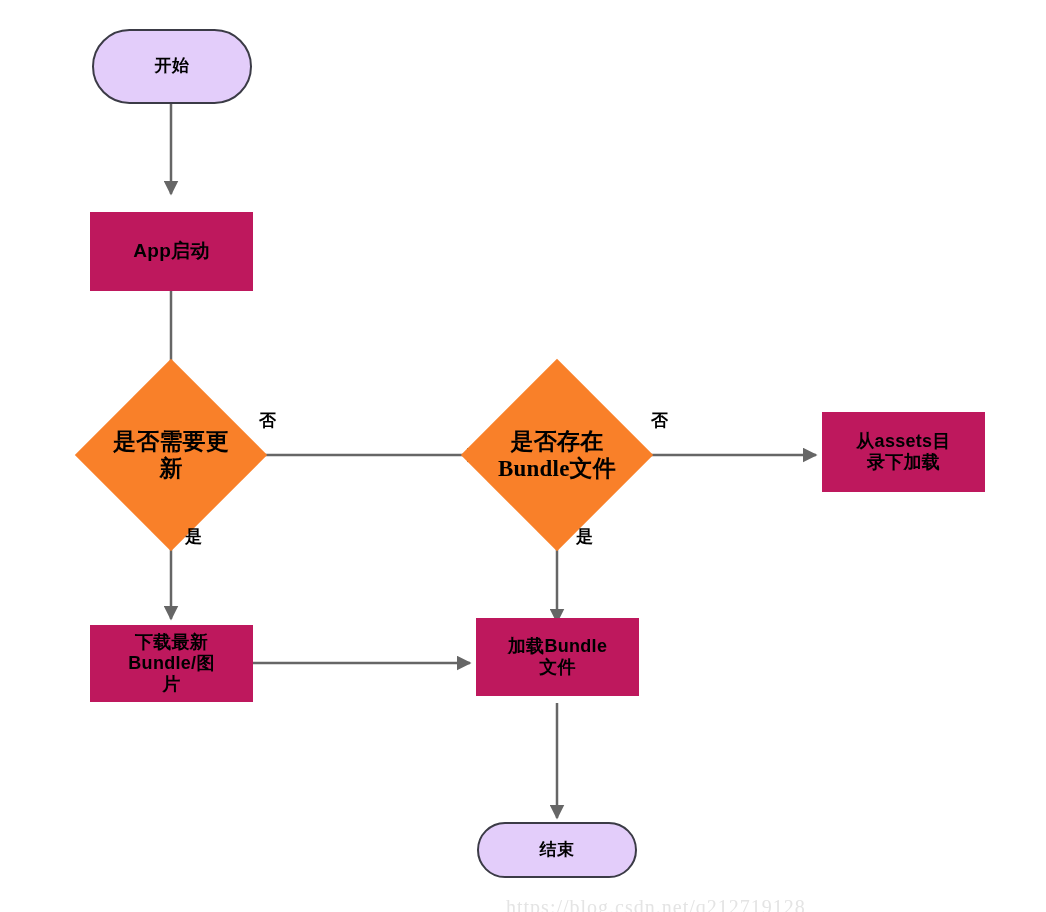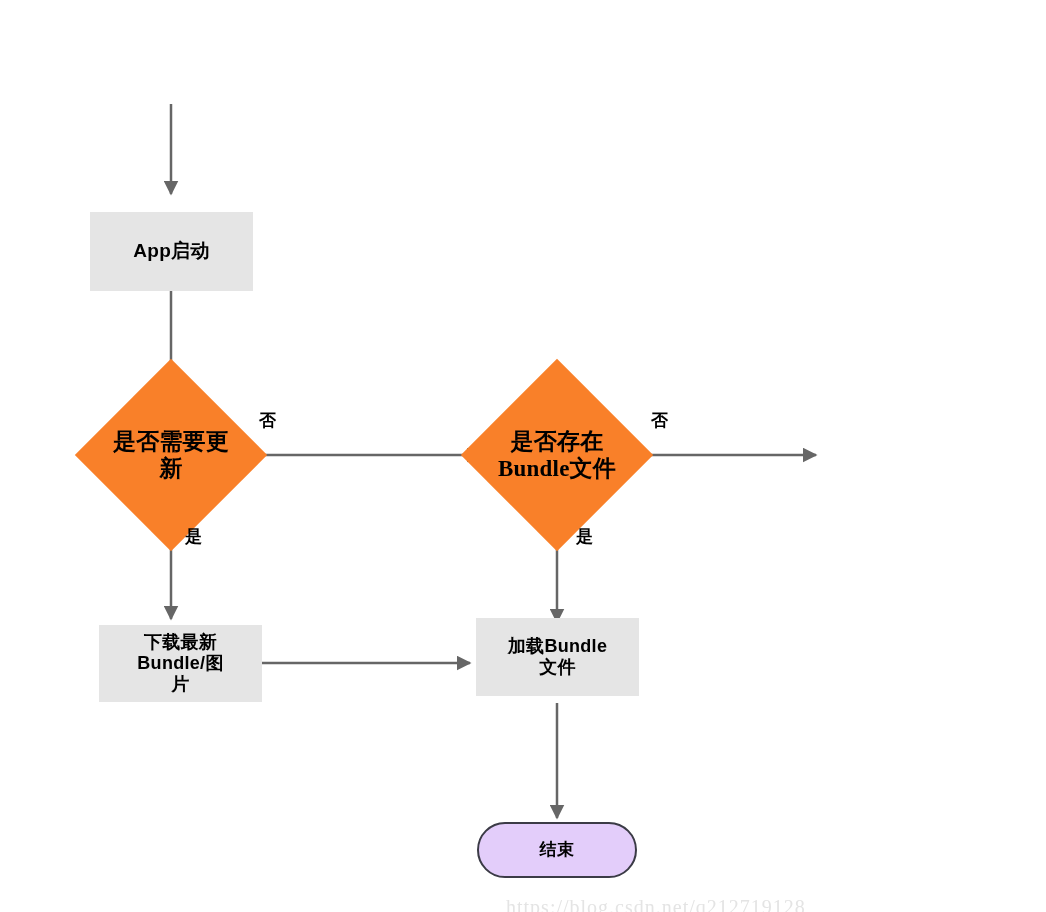--- a/index.html
+++ b/index.html
@@ -38,21 +38,21 @@
     white-space: pre-line;
   }
   .node-terminal {
     background: #E3CDFA;
     border: 2px solid #3b3b46;
     border-radius: 999px;
     font-size: 17px;
     letter-spacing: 0.5px;
   }
   .node-process {
-    background: #e5e5e5;
+    background: #be185d;
     border: none;
     font-size: 19px;
     letter-spacing: 0.3px;
   }
   .node-decision {
     background: transparent;
     font-size: 23px;
     letter-spacing: 0.2px;
     font-family: Liberation Serif, serif;
   }
@@ -111,39 +111,46 @@
 
     <line x1="634" y1="455" x2="816" y2="455" stroke="#666666" stroke-width="2.5" marker-end="url(#arrow)"></line>
 
     <line x1="557" y1="522" x2="557" y2="622" stroke="#666666" stroke-width="2.5" marker-end="url(#arrow)"></line>
 
     <line x1="253" y1="663" x2="470" y2="663" stroke="#666666" stroke-width="2.5" marker-end="url(#arrow)"></line>
 
     <line x1="557" y1="703" x2="557" y2="818" stroke="#666666" stroke-width="2.5" marker-end="url(#arrow)"></line>
   </svg>
 
+  <div class="node node-terminal" style="left:92px; top:29px; width:160px; height:75px;">
+    <span>开始</span>
+  </div>
 
   <div class="node node-process" style="left:90px; top:212px; width:163px; height:79px;">
     <span>App启动</span>
   </div>
 
   <div class="node node-decision" style="left:103px; top:387px; width:136px; height:136px;">
     <div class="diamond-shape"></div>
     <span class="diamond-label">是否需要更
 新</span>
   </div>
 
   <div class="node node-decision" style="left:489px; top:387px; width:136px; height:136px;">
     <div class="diamond-shape"></div>
     <span class="diamond-label">是否存在
 Bundle文件</span>
   </div>
 
+  <div class="node node-process" style="left:822px; top:412px; width:163px; height:80px; font-size:18px;">
+    <span>从assets目
+录下加载</span>
+  </div>
 
-  <div class="node node-process" style="left:99px; top:625px; width:163px; height:77px; font-size:18px;">
+  <div class="node node-process" style="left:90px; top:625px; width:163px; height:77px; font-size:18px;">
     <span>下载最新
 Bundle/图
 片</span>
   </div>
 
   <div class="node node-process" style="left:476px; top:618px; width:163px; height:78px; font-size:18px;">
     <span>加载Bundle
 文件</span>
   </div>
 

